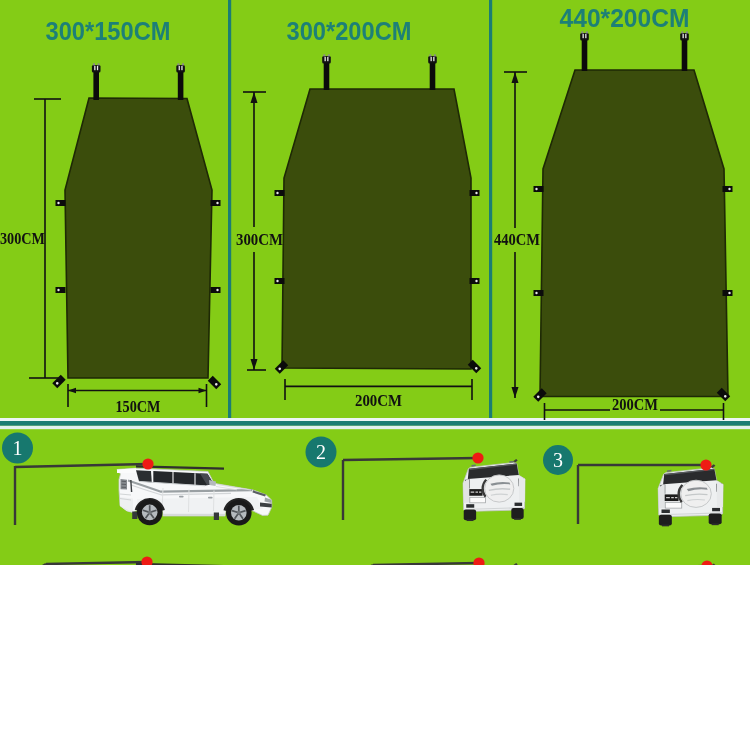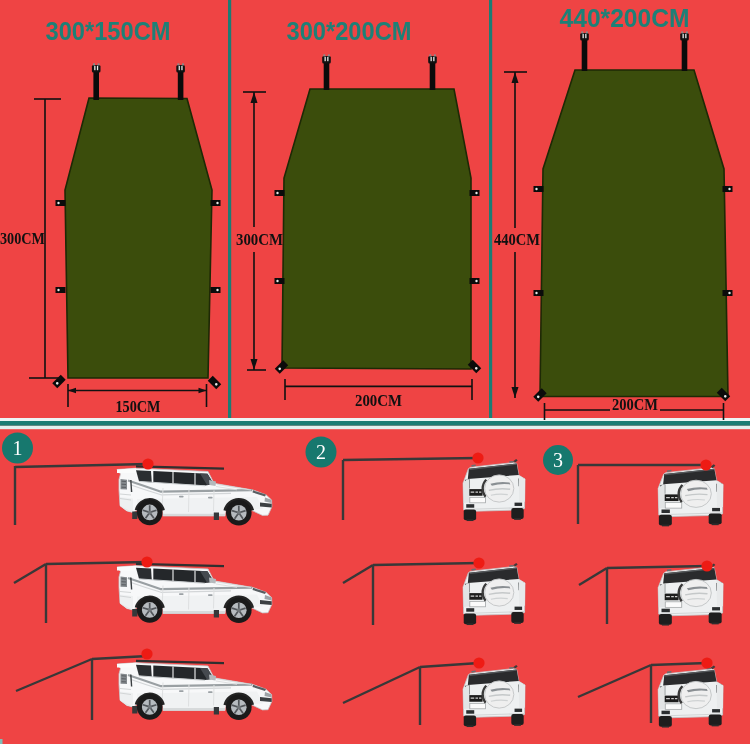--- a/index.html
+++ b/index.html
@@ -1,16 +1,16 @@
 <!DOCTYPE html>
 <html><head>
 <meta charset="utf-8">
 <style>
 html,body{margin:0;padding:0;background:#fff;}
-#canvas{position:relative;width:750px;height:744px;background:#ef4444;overflow:hidden;}
+#canvas{position:relative;width:750px;height:565px;background:#84cc16;overflow:hidden;}
 svg{display:block;}
 text{font-family:"Liberation Sans",sans-serif;}
 .hdr{font-family:"Liberation Sans",sans-serif;font-weight:bold;fill:#1d8077;}
 .dim{font-family:"Liberation Serif",serif;font-weight:bold;fill:#111;}
 .badge{font-family:"Liberation Serif",serif;fill:#fff;}
 </style>
 </head>
 <body>
 <div id="canvas">
 <svg width="750" height="750" viewBox="0 0 750 750">

